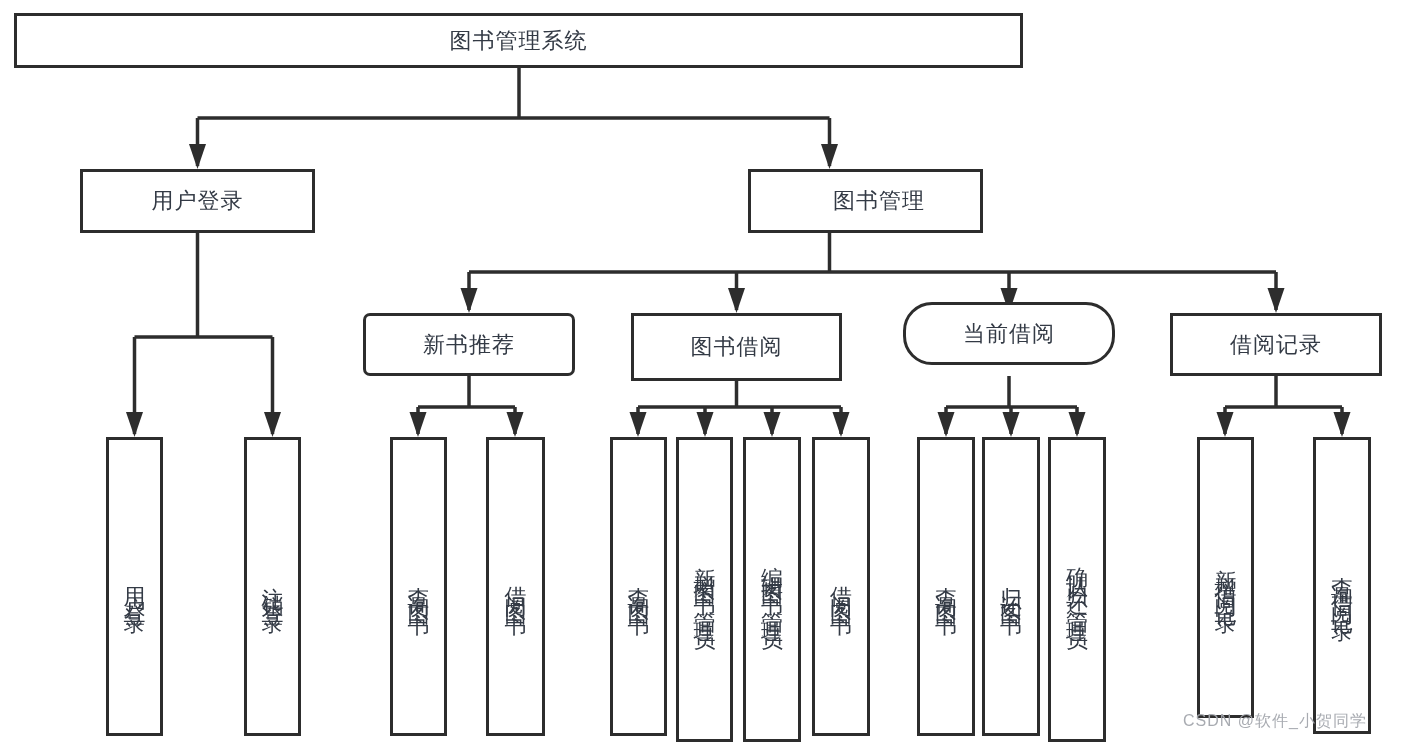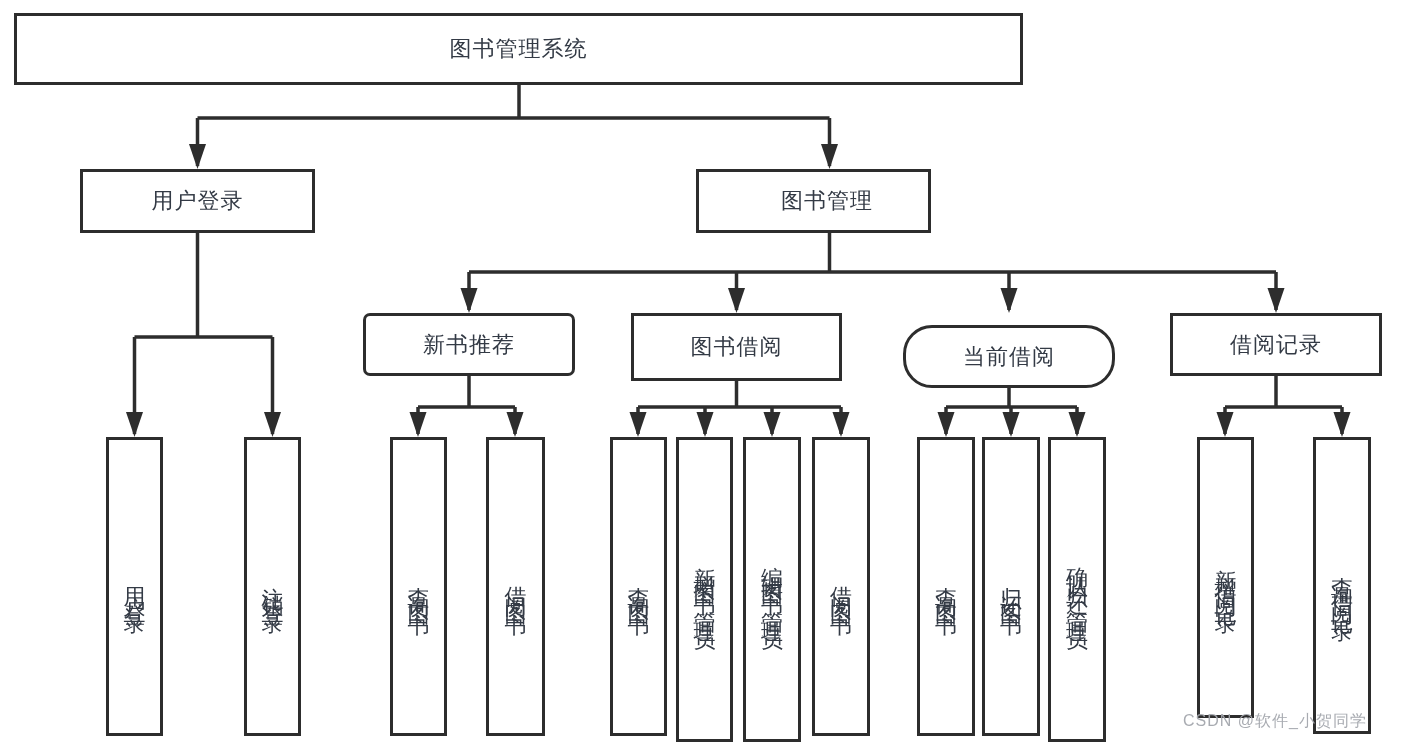--- a/index.html
+++ b/index.html
@@ -104,28 +104,28 @@
       <path d="M763.5 412 L780.5 412 L772 437 Z"></path>
       <path d="M832.5 412 L849.5 412 L841 437 Z"></path>
       <path d="M937.5 412 L954.5 412 L946 437 Z"></path>
       <path d="M1002.5 412 L1019.5 412 L1011 437 Z"></path>
       <path d="M1068.5 412 L1085.5 412 L1077 437 Z"></path>
       <path d="M1216.5 412 L1233.5 412 L1225 437 Z"></path>
       <path d="M1333.5 412 L1350.5 412 L1342 437 Z"></path>
     </g>
   </svg>
 
-  <div class="node hnode" style="left:14px;top:13px;width:1009px;height:72px;">图书管理系统</div>
+  <div class="node hnode" style="left:14px;top:13px;width:1009px;height:55px;">图书管理系统</div>
 
   <div class="node hnode" style="left:80px;top:169px;width:235px;height:64px;">用户登录</div>
-  <div class="node hnode" style="left:696px;top:169px;width:235px;height:64px;padding-left:27px;">图书管理</div>
+  <div class="node hnode" style="left:748px;top:169px;width:235px;height:64px;padding-left:27px;">图书管理</div>
 
   <div class="node hnode" style="left:363px;top:313px;width:212px;height:63px;border-radius:7px;">新书推荐</div>
   <div class="node hnode" style="left:631px;top:313px;width:211px;height:68px;">图书借阅</div>
-  <div class="node hnode" style="left:903px;top:325px;width:212px;height:63px;border-radius:29px;">当前借阅</div>
+  <div class="node hnode" style="left:903px;top:302px;width:212px;height:63px;border-radius:29px;">当前借阅</div>
   <div class="node hnode" style="left:1170px;top:313px;width:212px;height:63px;">借阅记录</div>
 
   <div class="node vnode" style="left:106px;top:437px;width:57px;height:299px;">用户登录</div>
   <div class="node vnode" style="left:244px;top:437px;width:57px;height:299px;">注销登录</div>
 
   <div class="node vnode" style="left:390px;top:437px;width:57px;height:299px;">查询图书</div>
   <div class="node vnode" style="left:486px;top:437px;width:59px;height:299px;">借阅图书</div>
 
   <div class="node vnode" style="left:610px;top:437px;width:57px;height:299px;">查询图书</div>
   <div class="node vnode" style="left:676px;top:437px;width:57px;height:305px;">新增图书（管理员）</div>

